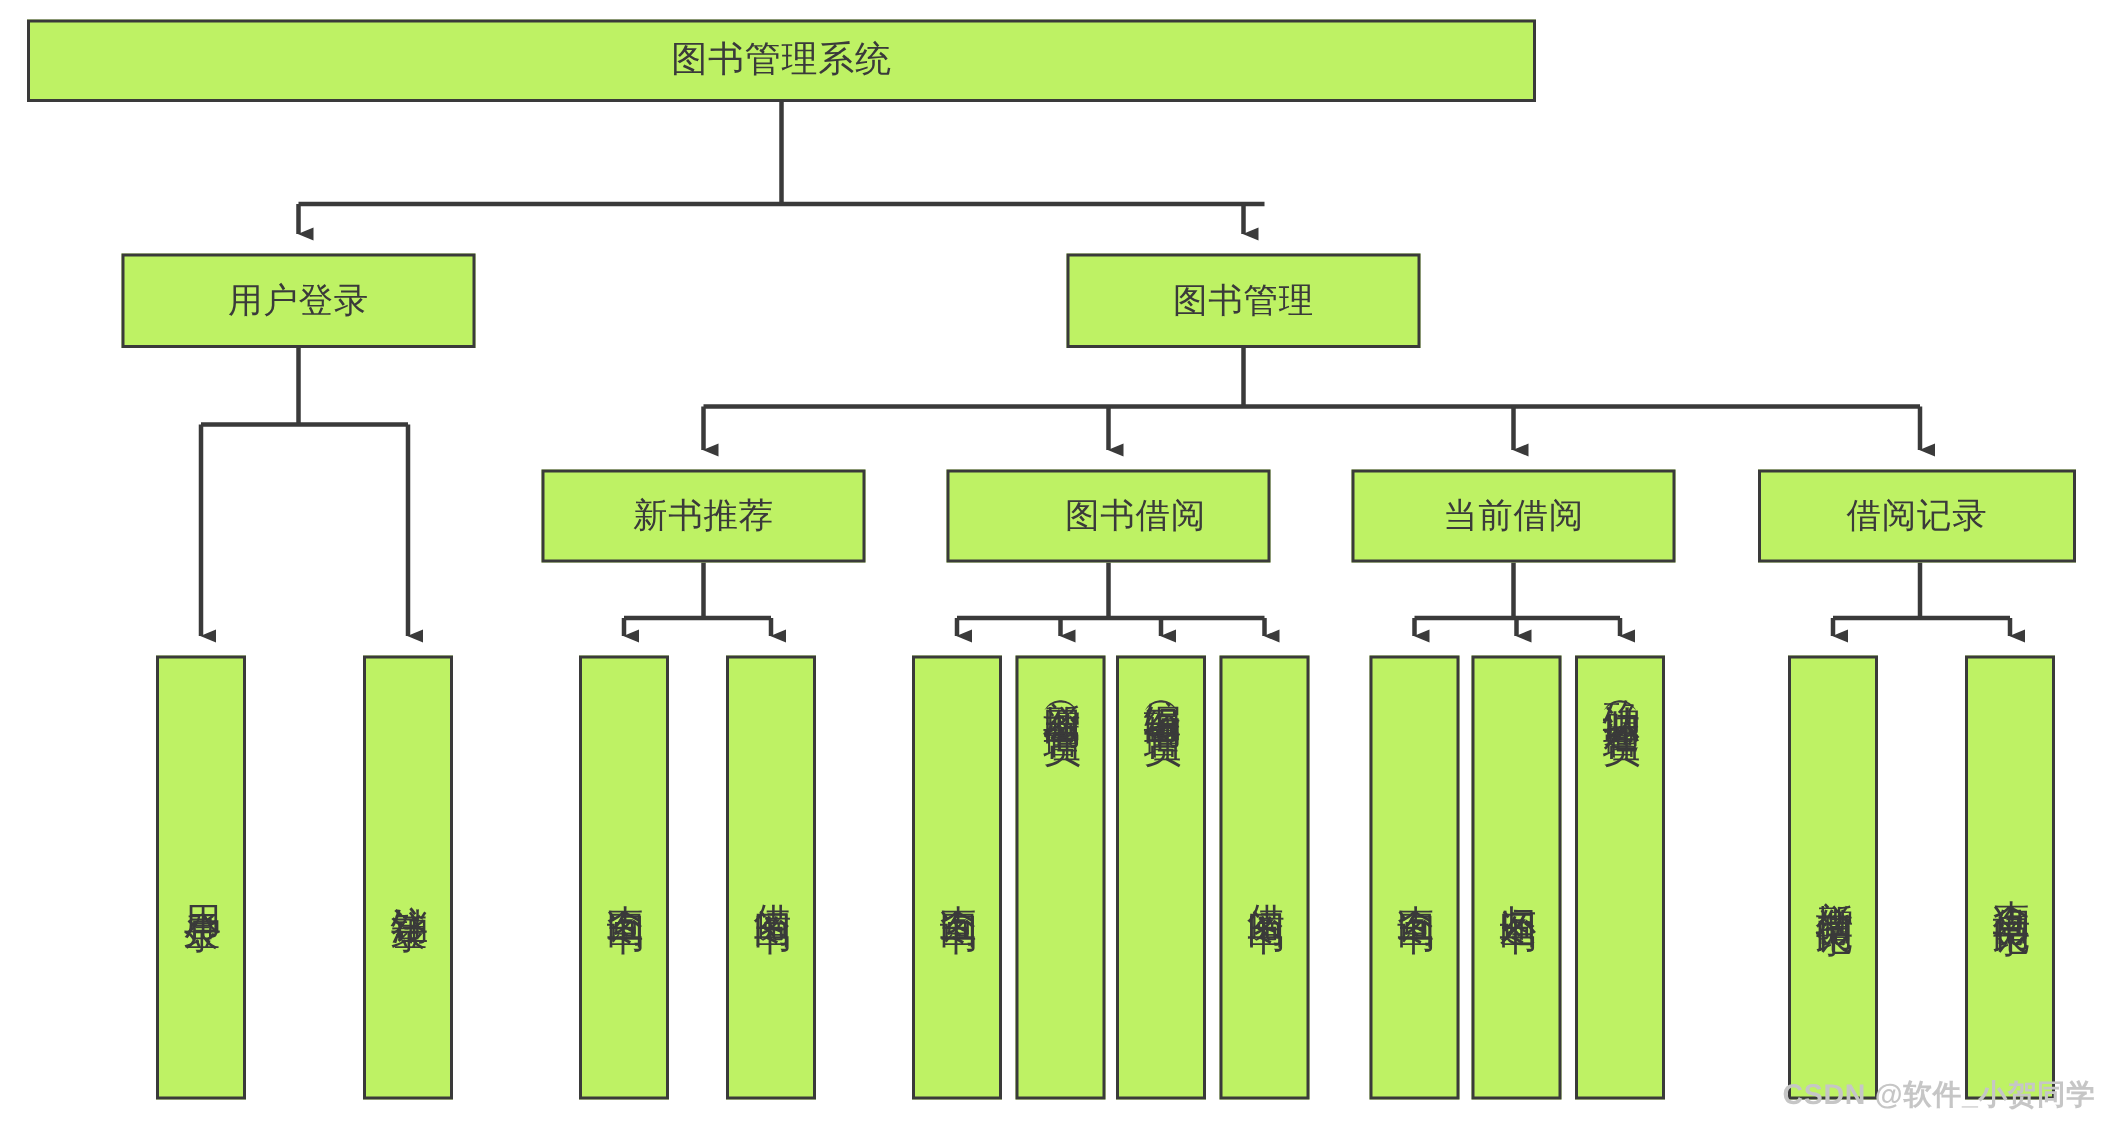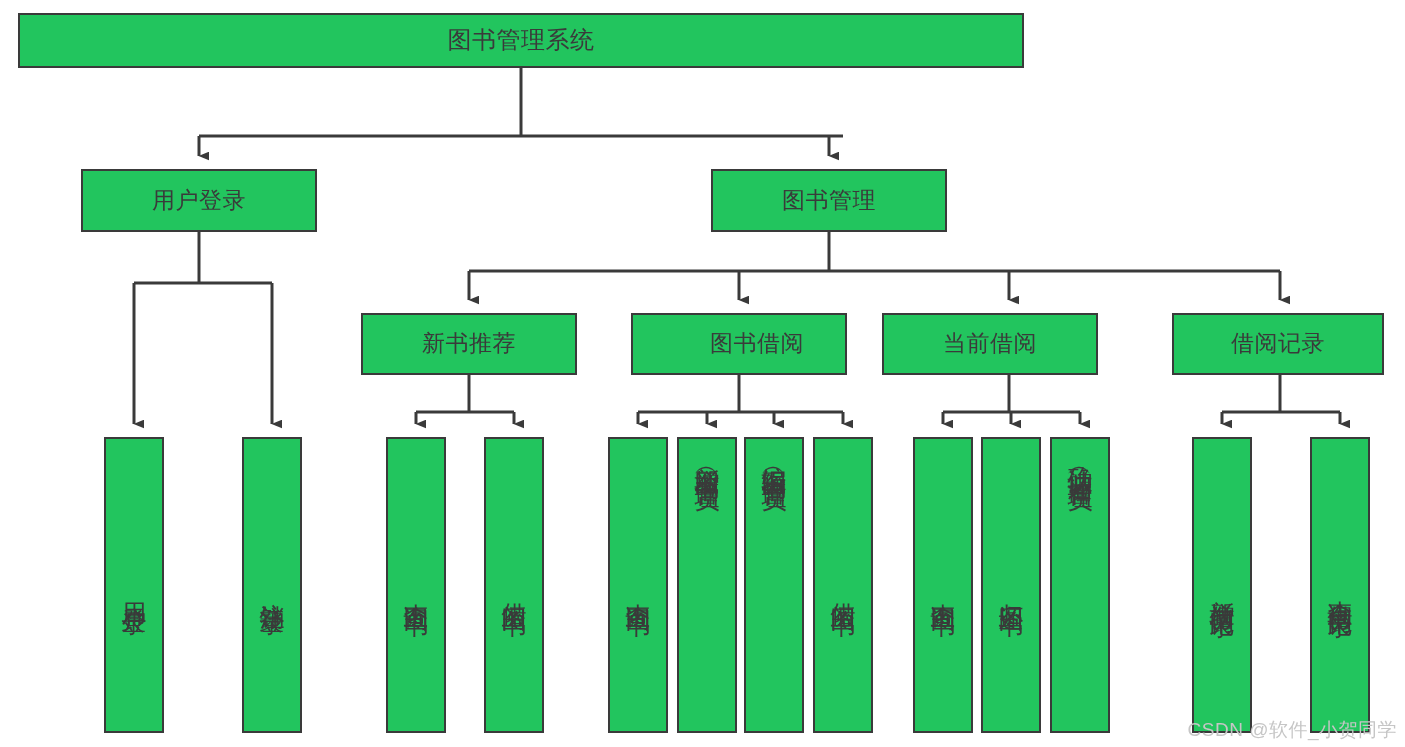--- a/index.html
+++ b/index.html
@@ -22,21 +22,21 @@
     left: 0;
     top: 0;
     width: 1405px;
     height: 747px;
     pointer-events: none;
   }
   .node {
     position: absolute;
     box-sizing: border-box;
     border: 2.5px solid #3a3a3a;
-    background: #22c55e;
+    background: #bef264;
     display: flex;
     align-items: center;
     justify-content: center;
     color: #3a3a3a;
   }
   .node-label {
     display: block;
     text-align: center;
     line-height: 1.18;
     letter-spacing: 0.5px;
@@ -60,20 +60,21 @@
     line-height: 1;
   }
   .watermark {
     position: absolute;
     right: 8px;
     bottom: 4px;
     font-size: 19px;
     color: #c6c6c6;
     white-space: nowrap;
     letter-spacing: 0.5px;
+    font-weight: bold;
   }
 </style>
 </head>
 <body>
 
 <div id="canvas">
 
   <svg class="edges" viewBox="0 0 1405 747" xmlns="http://www.w3.org/2000/svg">
     <defs>
       <marker id="arrowhead" markerWidth="9" markerHeight="11" refX="4.5" refY="10" orient="auto" markerUnits="userSpaceOnUse">
@@ -146,21 +147,21 @@
   <div class="node h" style="left:361px; top:313px; width:216px; height:62px;">
     <span class="node-label">新书推荐</span>
   </div>
 
   <div class="node h" style="left:711px; top:169px; width:236px; height:63px;">
     <span class="node-label">图书管理</span>
   </div>
   <div class="node h" style="left:631px; top:313px; width:216px; height:62px;padding-left:36px;">
     <span class="node-label">图书借阅</span>
   </div>
-  <div class="node h" style="left:882px; top:313px; width:216px; height:62px;">
+  <div class="node h" style="left:901px; top:313px; width:216px; height:62px;">
     <span class="node-label">当前借阅</span>
   </div>
   <div class="node h" style="left:1172px; top:313px; width:212px; height:62px;">
     <span class="node-label">借阅记录</span>
   </div>
 
   <div class="node v" style="left:104px; top:437px; width:60px; height:296px; align-items:center;">
     <span class="node-label">用户登录</span>
   </div>
   <div class="node v" style="left:242px; top:437px; width:60px; height:296px; align-items:center;">

